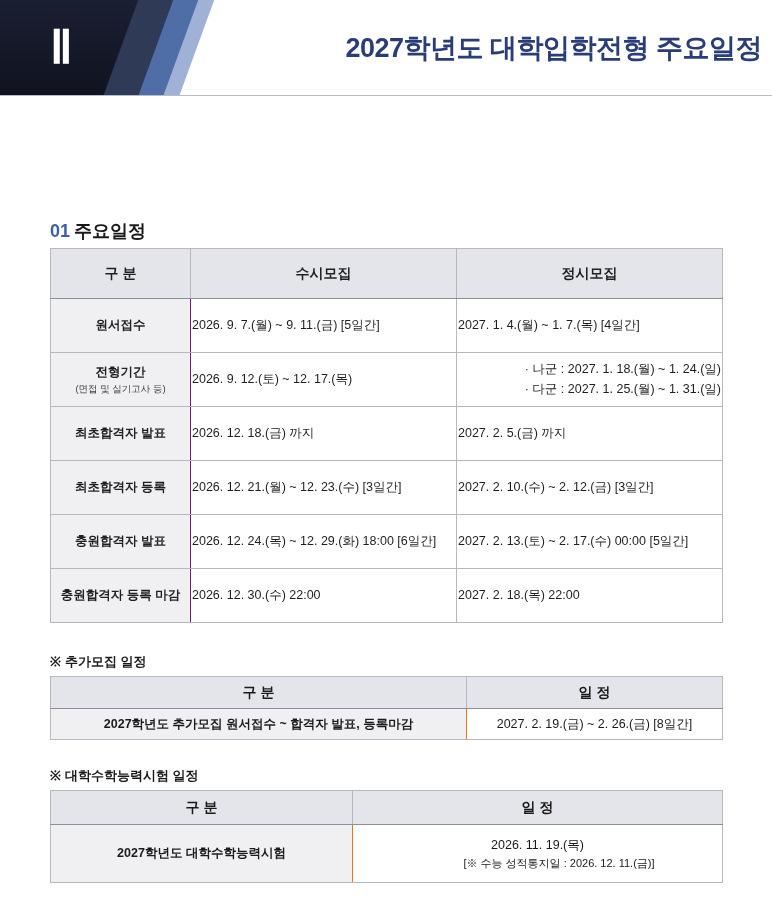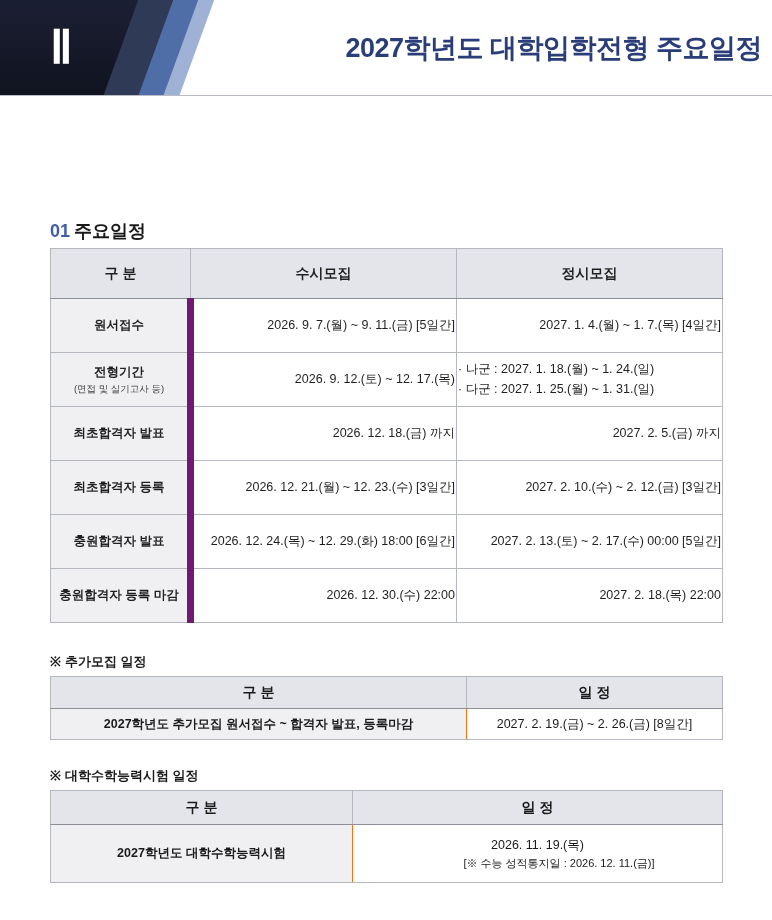--- a/index.html
+++ b/index.html
@@ -139,36 +139,36 @@
     font-weight: bold;
     border-bottom: 1px solid #8d8f96;
   }
   .main-table tbody td {
     height: 51px;
   }
   .main-table tbody td.rowhead {
     background: #f0f0f3;
     font-weight: bold;
     font-size: 12.5px;
-    border-right: 7px solid #701a75;
+    border-right: 1px solid #701a75;
     margin-left: 20px;
   }
   .main-table tbody td.rowhead .sub {
     display: block;
     font-weight: normal;
     font-size: 9.5px;
     color: #3d3d3d;
     margin-top: 2px;
   }
   .cell-lines div {
     line-height: 1.55;
+    text-align: left;
+  }
+  .cell-lines.left-align div {
     text-align: right;
-  }
-  .cell-lines.left-align div {
-    text-align: left;
   }
 
   
   .note {
     position: absolute;
     left: 50px;
     font-size: 13px;
     font-weight: bold;
     color: #1a1a1a;
   }

